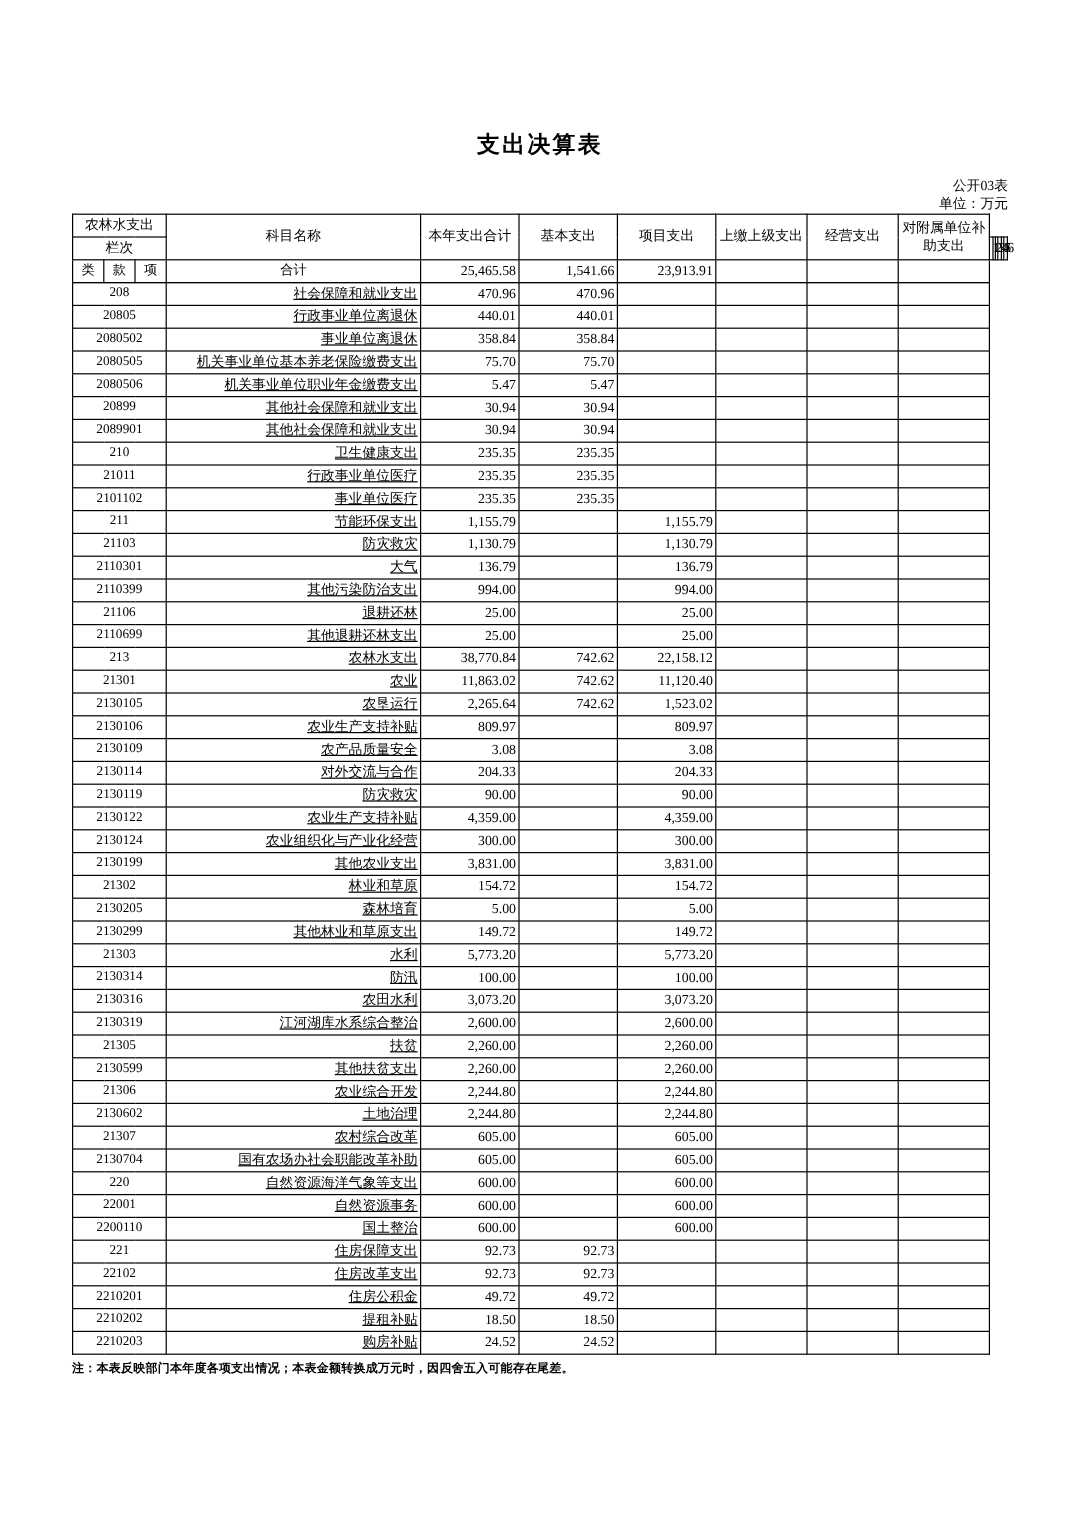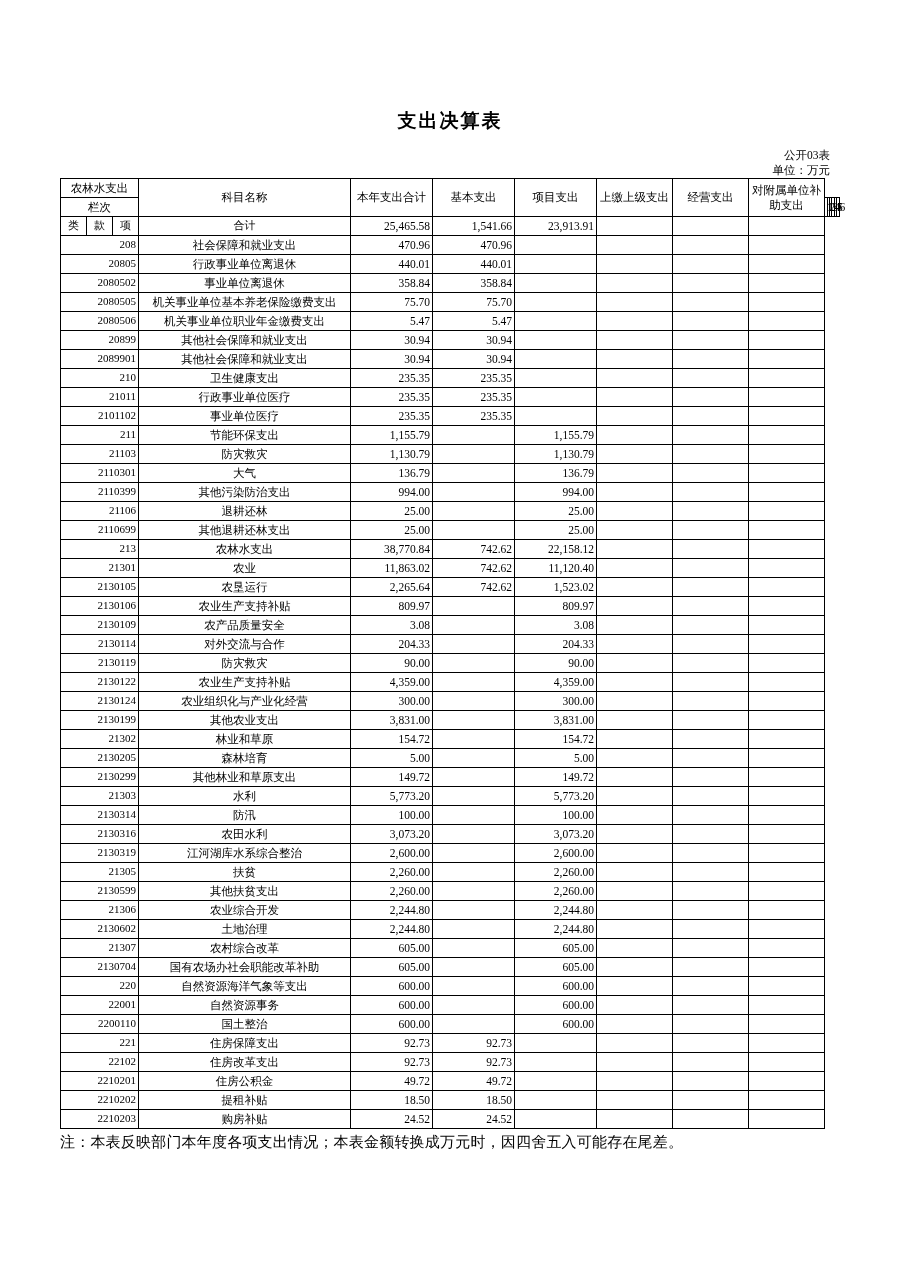--- a/index.html
+++ b/index.html
@@ -27,21 +27,21 @@
     font-weight: bold;
     letter-spacing: 2px;
     margin-top: 108px;
     font-family: "Liberation Sans", "DejaVu Sans", sans-serif;
   }
   .meta-right {
     text-align: right;
     font-size: 11.5px;
     line-height: 15px;
     margin-top: 14px;
-    margin-right: 10px;
+    margin-right: 0;
   }
   .meta-left {
     font-size: 11.5px;
     margin-top: -28px;
     margin-left: 2px;
     height: 30px;
   }
   table.main {
     border-collapse: collapse;
     width: 780px;
@@ -63,40 +63,42 @@
   }
   .hdr-tall {
     height: 48px;
   }
   .sub-hdr {
     text-align: center;
     font-size: 11px;
     height: 17px;
   }
   .code-cell {
-    text-align: right;
+    text-align: center;
     padding-left: 3px;
     font-size: 11px;
     letter-spacing: 0px;
   }
   .name-cell {
-    text-align: center;
+    text-align: right;
     font-size: 11.5px;
+    text-decoration: underline;
   }
   .num {
     text-align: right;
     padding-right: 6px;
     font-size: 11.5px;
   }
   .lvl1 { padding-left: 14px; }
   .lvl2 { padding-left: 26px; }
   .note {
-    font-size: 15px;
+    font-size: 10px;
     margin-top: 4px;
     letter-spacing: 0.2px;
+    font-weight: bold;
   }
   .cls-hdr {
     width: 26px;
   }
   .col-name { width: 212px; }
   .col-num { width: 82px; }
   .col-num2 { width: 76px; }
 </style>
 </head>
 <body>

